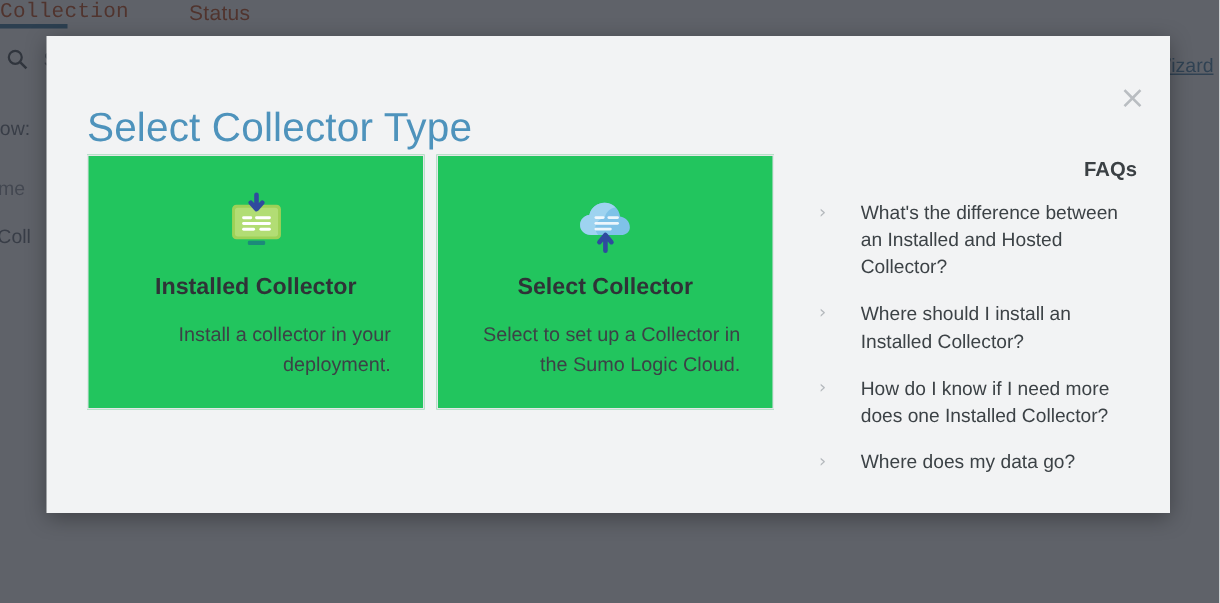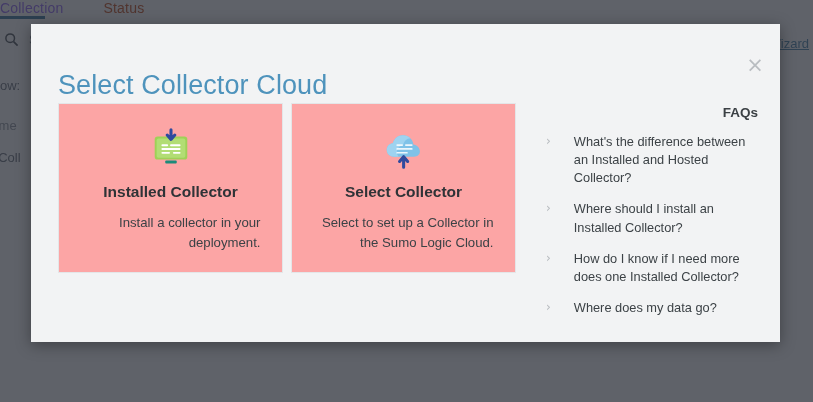--- a/index.html
+++ b/index.html
@@ -17,21 +17,21 @@
   }
   .bg-tabs {
     position: absolute; left: 0; top: 0; height: 18px; width: 100%;
     display: flex; align-items: flex-end; gap: 40px;
     padding-left: 0px;
   }
   .bg-tab {
     font-size: 14px; color: #c2410c; letter-spacing: .2px;
     padding-bottom: 2px; white-space: nowrap;
   }
-  .bg-tab.active { color: #8b5cf6; }
+  .bg-tab.active { color: #c2410c; font-family: Liberation Mono, monospace; }
   .bg-tab-underline {
     position: absolute; left: 0; top: 16px; width: 45px; height: 3px;
     background: #2a6c96;
   }
   .bg-searchrow {
     position: absolute; left: 4px; top: 32px;
     display: flex; align-items: center; gap: 10px;
   }
   .bg-search-icon { width: 15px; height: 15px; display: block; }
   .bg-search-text { font-size: 13px; color: #7b828c; white-space: nowrap; }
@@ -80,21 +80,21 @@
   }
 
   .modal-body {
     position: absolute; left: 27px; top: 79px;
     width: 700px; display: flex; gap: 0;
   }
 
   .cards { display: flex; gap: 8px; }
   .card {
     width: 225px; height: 170px;
-    background: #fca5a5;
+    background: #22c55e;
     border: 1px solid #e4e6e8;
     display: flex; flex-direction: column;
     align-items: center;
     padding-top: 22px;
     cursor: pointer;
   }
   .card-icon { width: 46px; height: 46px; display: block; }
   .card-title {
     margin-top: 11px;
     font-size: 15.5px; font-weight: bold; color: #2f3337;
@@ -150,21 +150,21 @@
 
   <div class="bg-wizard-link">Setup Wizard</div>
 </div>
 
 <div class="overlay"></div>
 
 <div class="modal">
 
   <div class="modal-close">×</div>
 
-  <div class="modal-title">Select Collector Cloud</div>
+  <div class="modal-title">Select Collector Type</div>
 
   <div class="modal-body">
 
     <div class="cards">
 
       <div class="card">
         <svg class="card-icon" viewBox="0 0 48 48">
           <rect x="7" y="11" width="34" height="24" rx="3" fill="#9ed157"></rect>
           <rect x="9" y="13" width="30" height="20" rx="2" fill="#b2dd74"></rect>
           <rect x="14" y="19" width="7" height="2" rx="1" fill="#ffffff"></rect>

